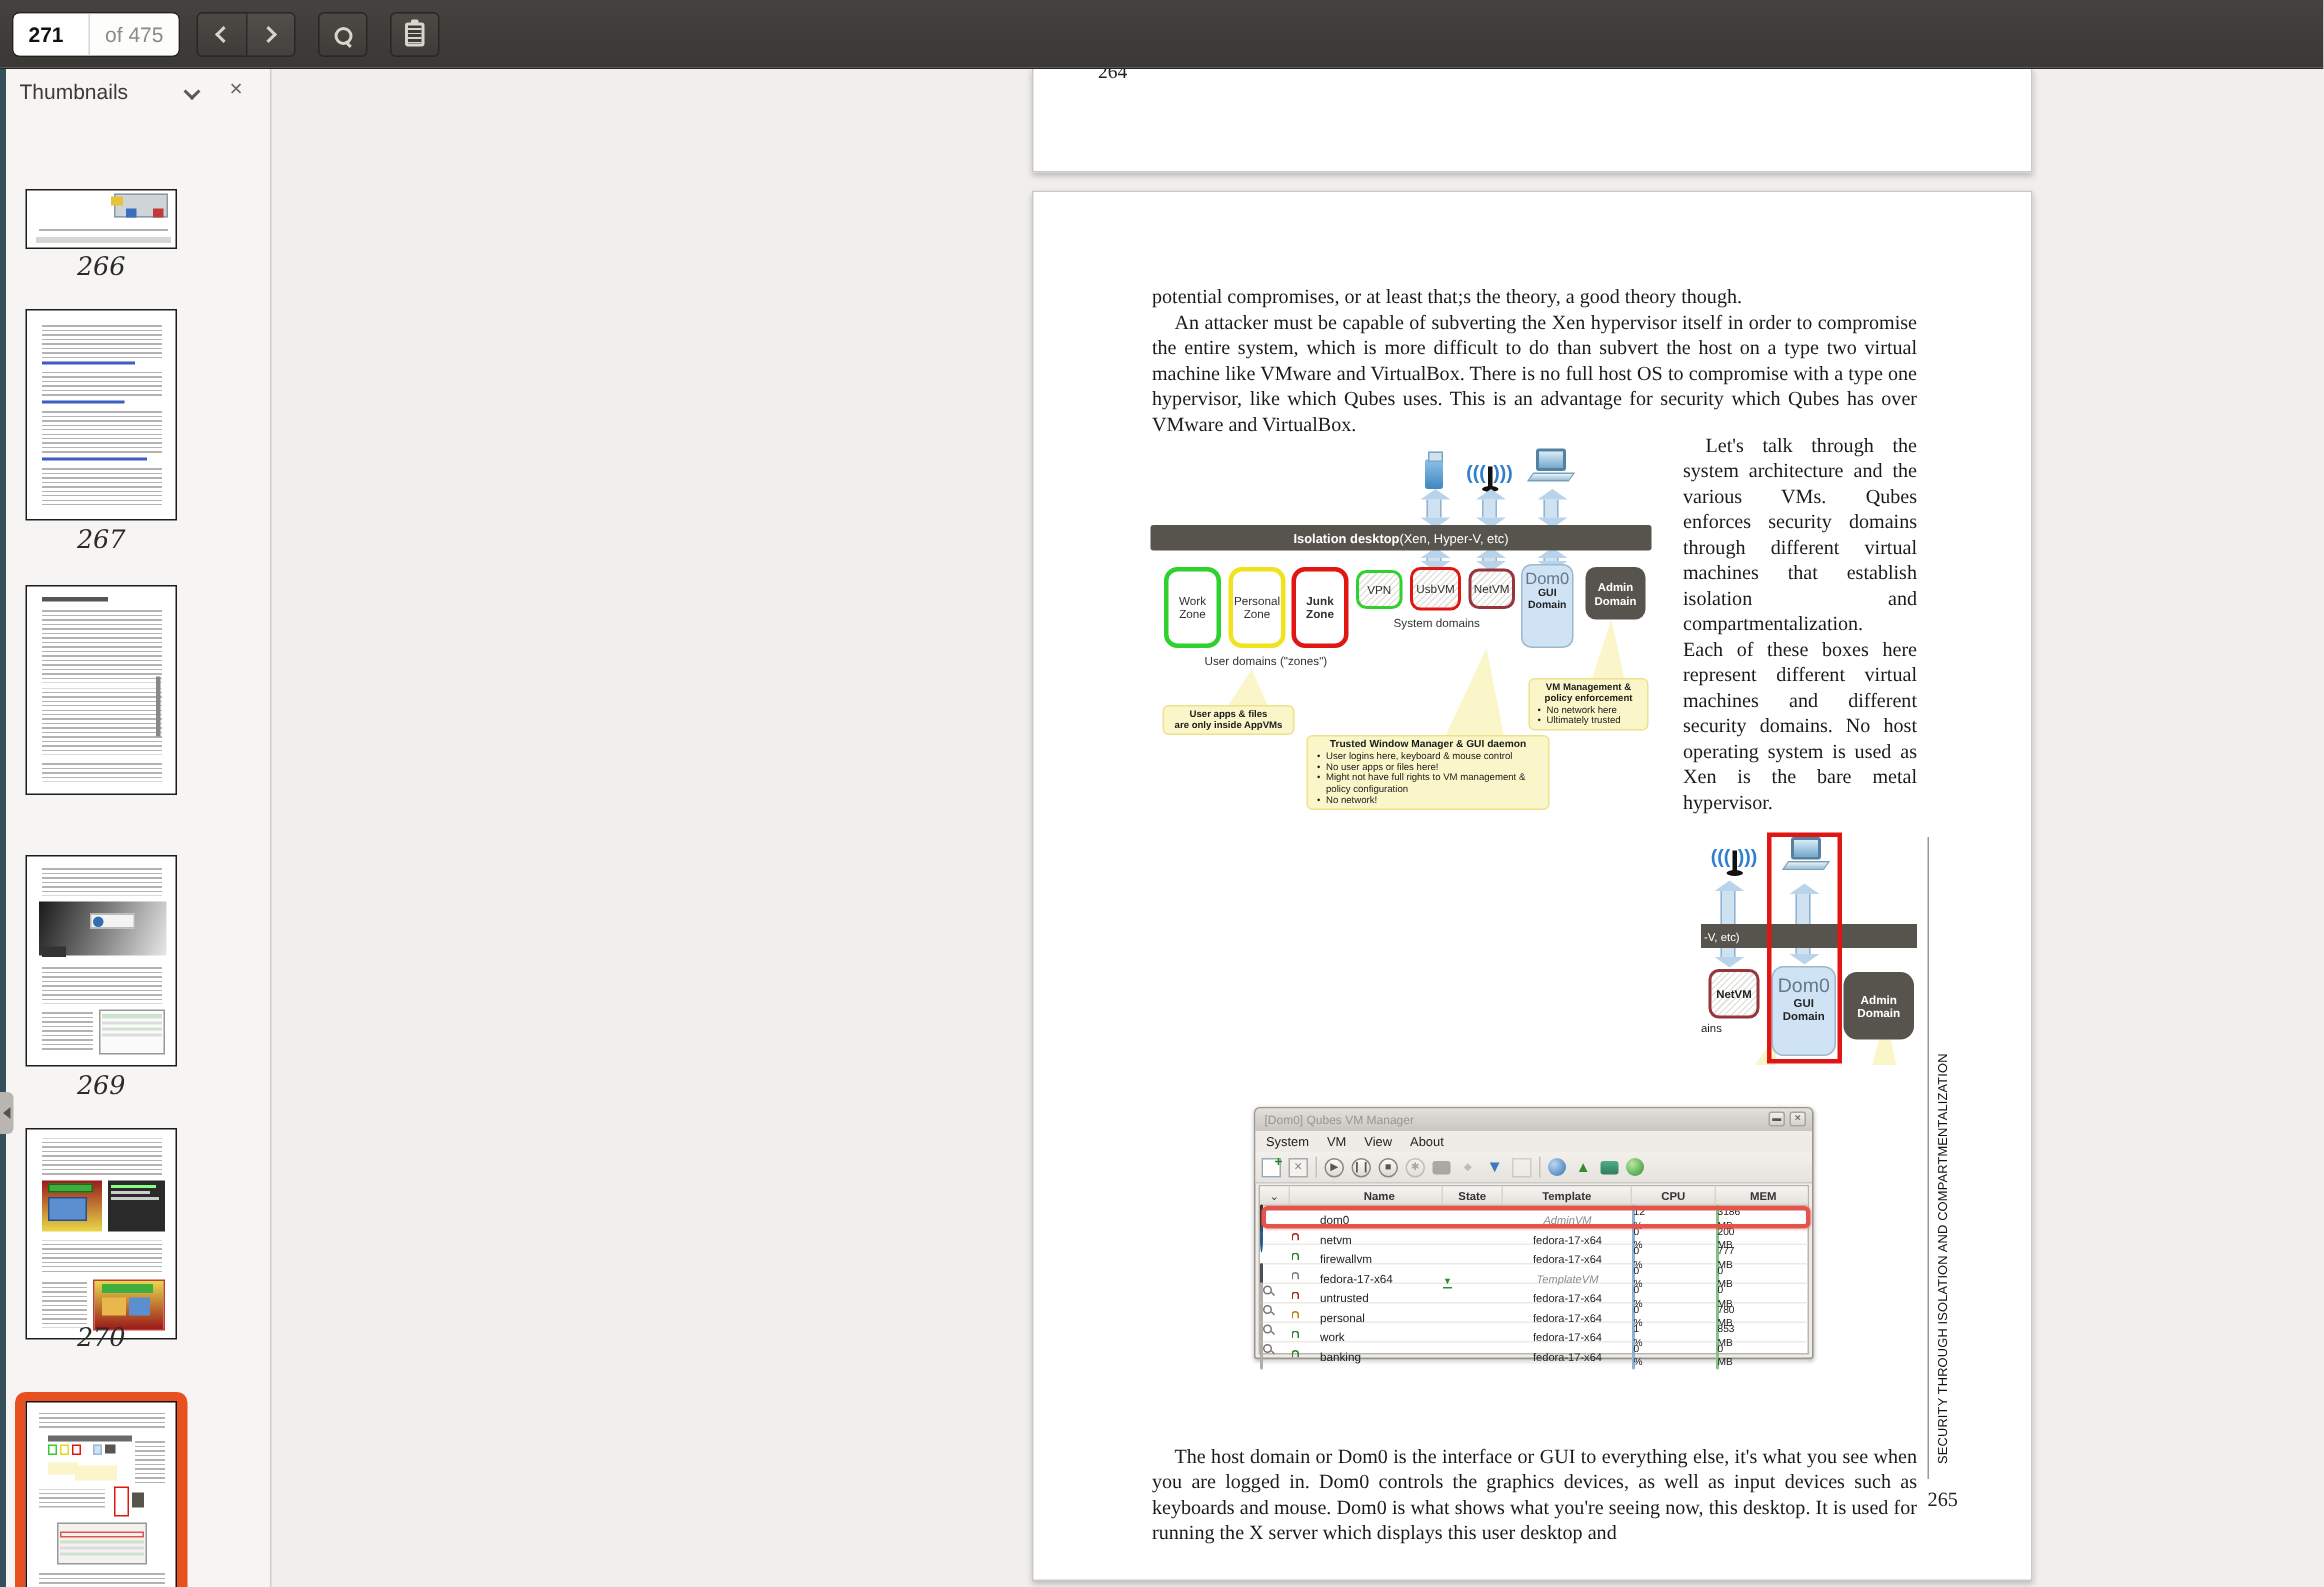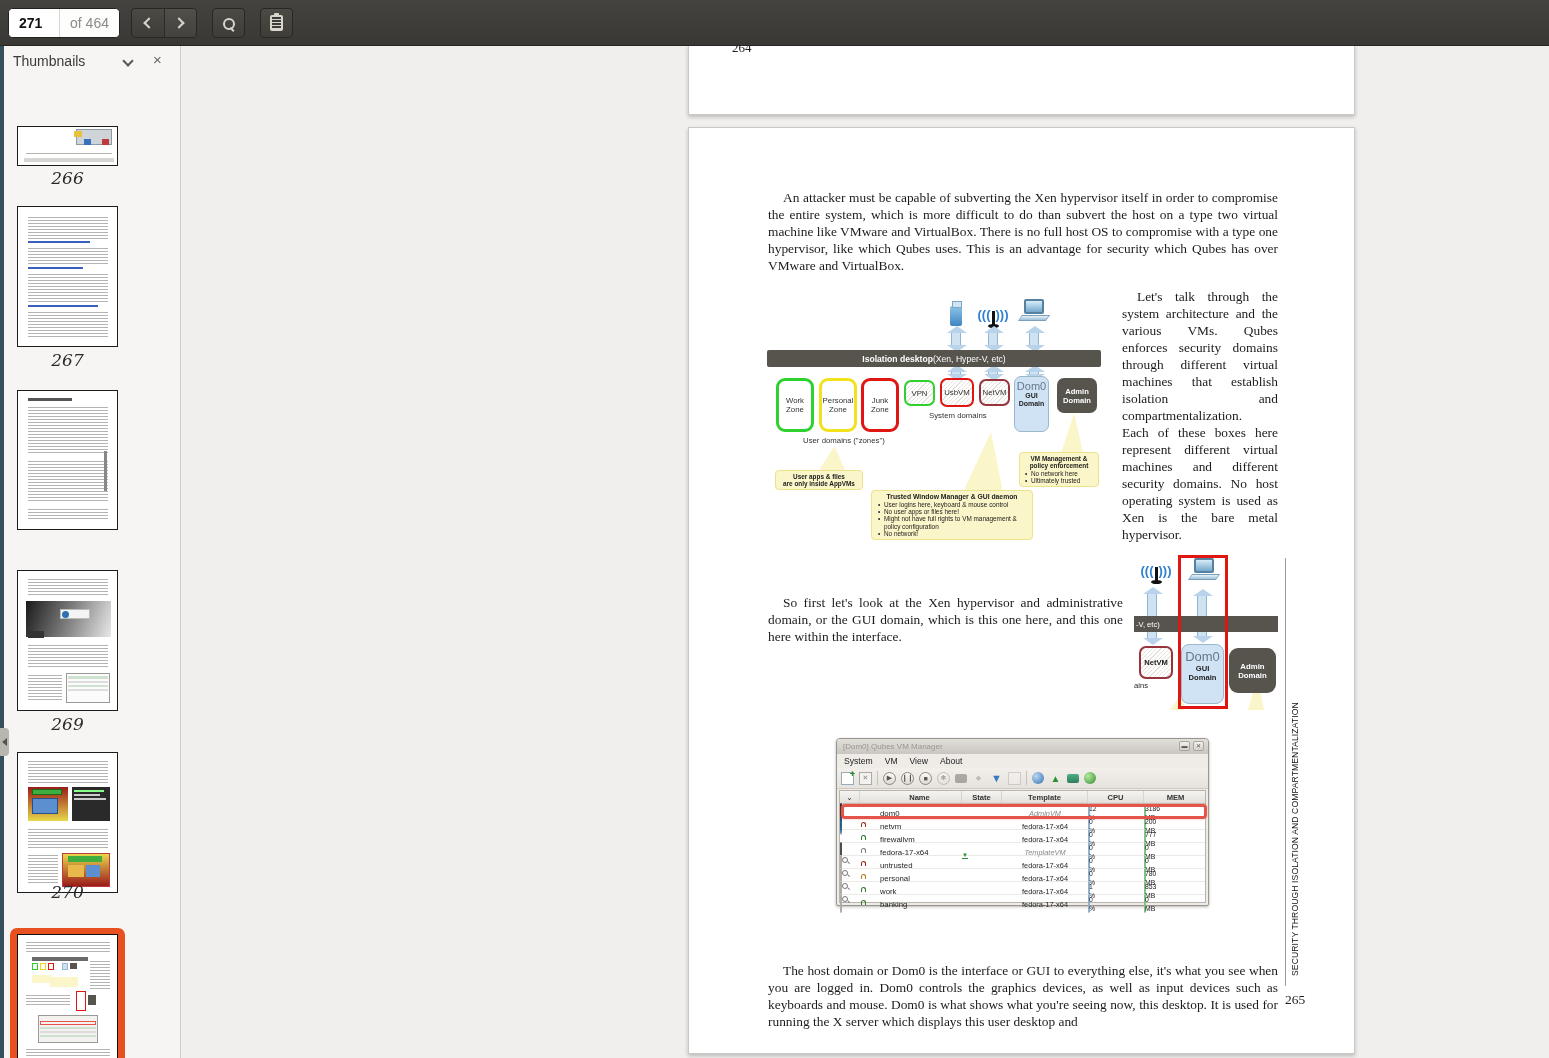--- a/index.html
+++ b/index.html
@@ -207,21 +207,21 @@
     border-radius:4px; z-index:6; box-shadow:0 0 2px rgba(228,84,74,0.6); }
 </style>
 </head>
 <body>
 
 <div class="app">
 
   <div class="toolbar">
     <div class="pagebox">
       <input value="271" style="">
-      <div class="of">of 464</div>
+      <div class="of">of 475</div>
     </div>
     <div class="btn btn-group">
       <div class="half">
           <span class="chev left"></span>
         </div>
       <div class="half">
           <span class="chev right"></span>
         </div>
     </div>
     <div class="btn btn-search">
@@ -336,20 +336,21 @@
 
   <div class="main">
 
     <div class="page page264">
       <div class="p264num">264</div>
     </div>
 
     <div class="page page265">
 
       <div class="doc p1">
+        <div>potential compromises, or at least that;s the theory, a good theory though.</div>
         <div class="indent">An attacker must be capable of subverting the Xen hypervisor itself in order to compromise the entire system, which is more difficult to do than subvert the host on a type two virtual machine like VMware and VirtualBox. There is no full host OS to compromise with a type one hypervisor, like which Qubes uses. This is an advantage for security which Qubes has over VMware and VirtualBox.</div>
       </div>
 
       <div class="dg1">
         <div class="usb"></div>
         <div class="wifi">
             <span>(((</span>
             <span class="rod"></span>
             <span>)))</span>
           </div>
@@ -369,21 +370,21 @@
           <span style="font-weight:bold;">Isolation desktop</span>
           <span> (Xen, Hyper-V, etc)</span>
         </div>
 
         <div class="zone" style="left:9px;border:3px solid #2fd12f;">
             <span>Work Zone</span>
           </div>
         <div class="zone" style="left:52px;border:3px solid #f0e21c;">
             <span>Personal Zone</span>
           </div>
-        <div class="zone" style="left:94px;border:3px solid #e01613;">
+        <div class="zone" style="left:94px;border:3px solid #e01613;font-weight:bold;">
             <span>Junk Zone</span>
           </div>
 
         <div class="sysvm hatch" style="left:137px;top:86px;width:31px;height:26px;border:2px solid #2fd12f;">
             <span>VPN</span>
           </div>
         <div class="sysvm hatch" style="left:173px;top:84px;width:34px;height:29px;border:2px solid #e01613;">
             <span>UsbVM</span>
           </div>
         <div class="sysvm hatch" style="left:212px;top:85px;width:31px;height:27px;border:2px solid #97343c;">
@@ -428,21 +429,20 @@
             <li>Ultimately trusted</li>
           </ul>
         </div>
       </div>
 
       <div class="doc rightcol">
         <div class="indent">Let's talk through the system architecture and the various VMs. Qubes enforces security domains through different virtual machines that establish isolation and compartmentalization.</div>
         <div class="part2">Each of these boxes here represent different virtual machines and different security domains. No host operating system is used as Xen is the bare metal hypervisor.</div>
       </div>
 
-      <div class="doc p2 indent">So first let's look at the Xen hypervisor and administrative domain, or the GUI domain, which is this one here, and this one here within the interface.</div>
 
       <div class="dg2">
         <div class="wifi" style="position:absolute;">
             <span>(((</span>
             <span class="rod"></span>
             <span>)))</span>
           </div>
         <div class="laptop" style="position:absolute;">
             <div class="scr"></div>
             <div class="kb"></div>

